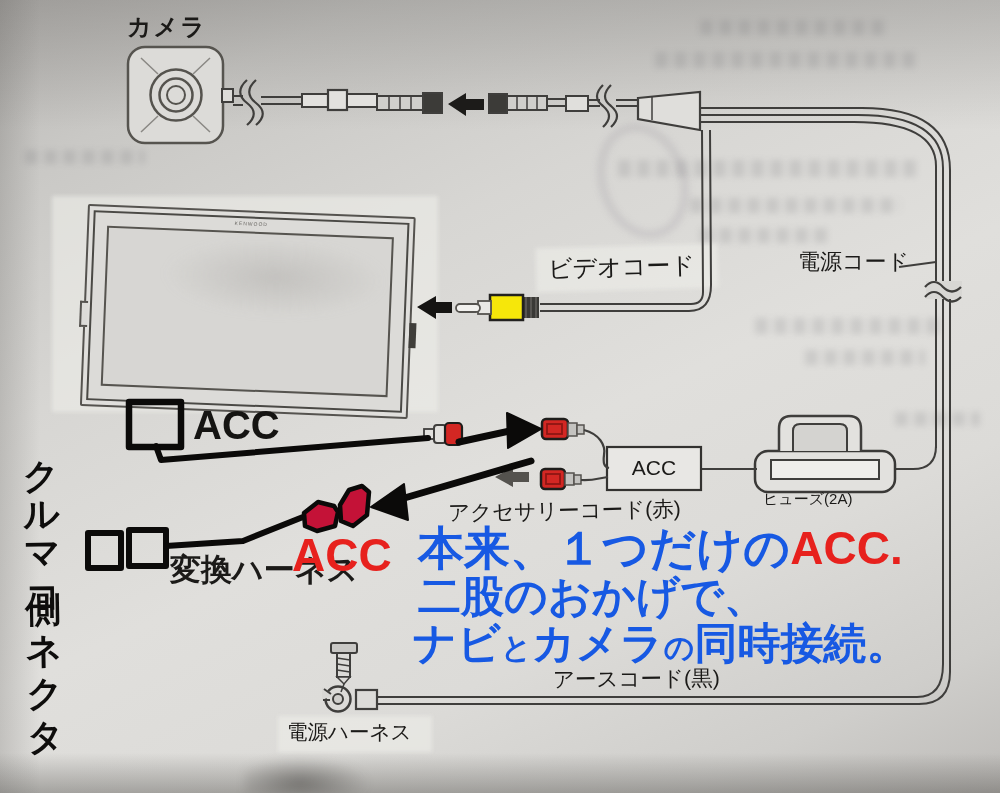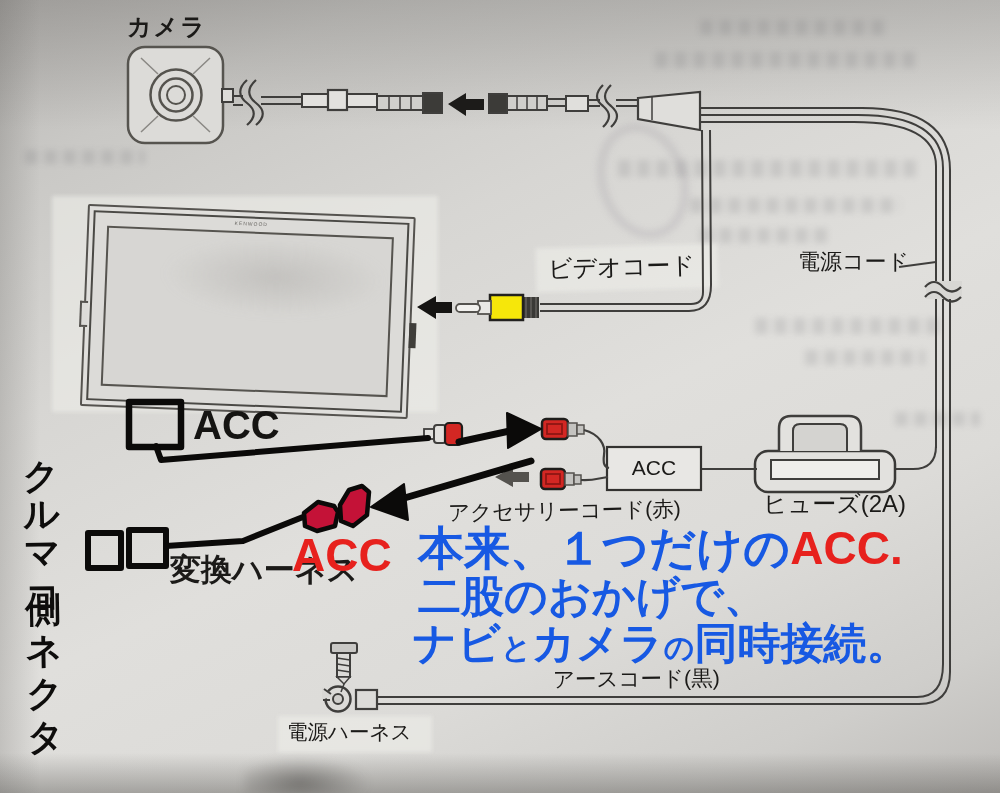--- a/index.html
+++ b/index.html
@@ -200,21 +200,21 @@
       </g>
     </g>
   </svg>
 
   <div class="lbl" style="left:127px;top:14px;font-size:24px;font-weight:600;letter-spacing:2px;">カメラ</div>
   <div class="lbl" style="left:548px;top:254px;font-size:24px;font-weight:500;transform:rotate(-1.5deg);">ビデオコード</div>
   <div class="lbl" style="left:798px;top:250px;font-size:22px;font-weight:500;">電源コード</div>
   <div class="lbl" style="left:193px;top:404px;font-size:40px;font-weight:600;color:#151412;">ACC</div>
   <div class="lbl" style="left:448px;top:500px;font-size:21.5px;font-weight:500;transform:rotate(-1deg);">アクセサリーコード(赤)</div>
   <div class="lbl" style="left:607px;top:447px;width:94px;height:43px;display:flex;align-items:center;justify-content:center;font-size:21px;font-weight:500;">ACC</div>
-  <div class="lbl" style="left:763px;top:491px;font-size:24px;font-weight:500;">ヒューズ(2A)</div>
+  <div class="lbl" style="left:763px;top:491px;font-size:15px;font-weight:500;">ヒューズ(2A)</div>
   <div class="lbl" style="left:553px;top:668px;font-size:21.5px;font-weight:500;transform:rotate(-0.5deg);">アースコード(黒)</div>
   <div class="lbl" style="left:287px;top:721px;font-size:20.5px;font-weight:500;">電源ハーネス</div>
   <div class="lbl" style="left:170px;top:554px;font-size:31px;font-weight:600;">変換ハーネス</div>
   <div class="lbl v-text" style="left:24px;top:434px;font-size:36px;font-weight:700;letter-spacing:2px;transform:rotate(-1deg);color:#0e0d0c;">クルマ側コネクタ</div>
 
   <div class="lbl note red" style="left:292px;top:531px;font-size:46px;">ACC</div>
   <div class="lbl note" style="left:418px;top:524px;font-size:46px;">
     <span class="blue">本来、１つだけの</span><span class="red">ACC.</span>
   </div>
   <div class="lbl note blue" style="left:413px;top:621px;font-size:43px;">

